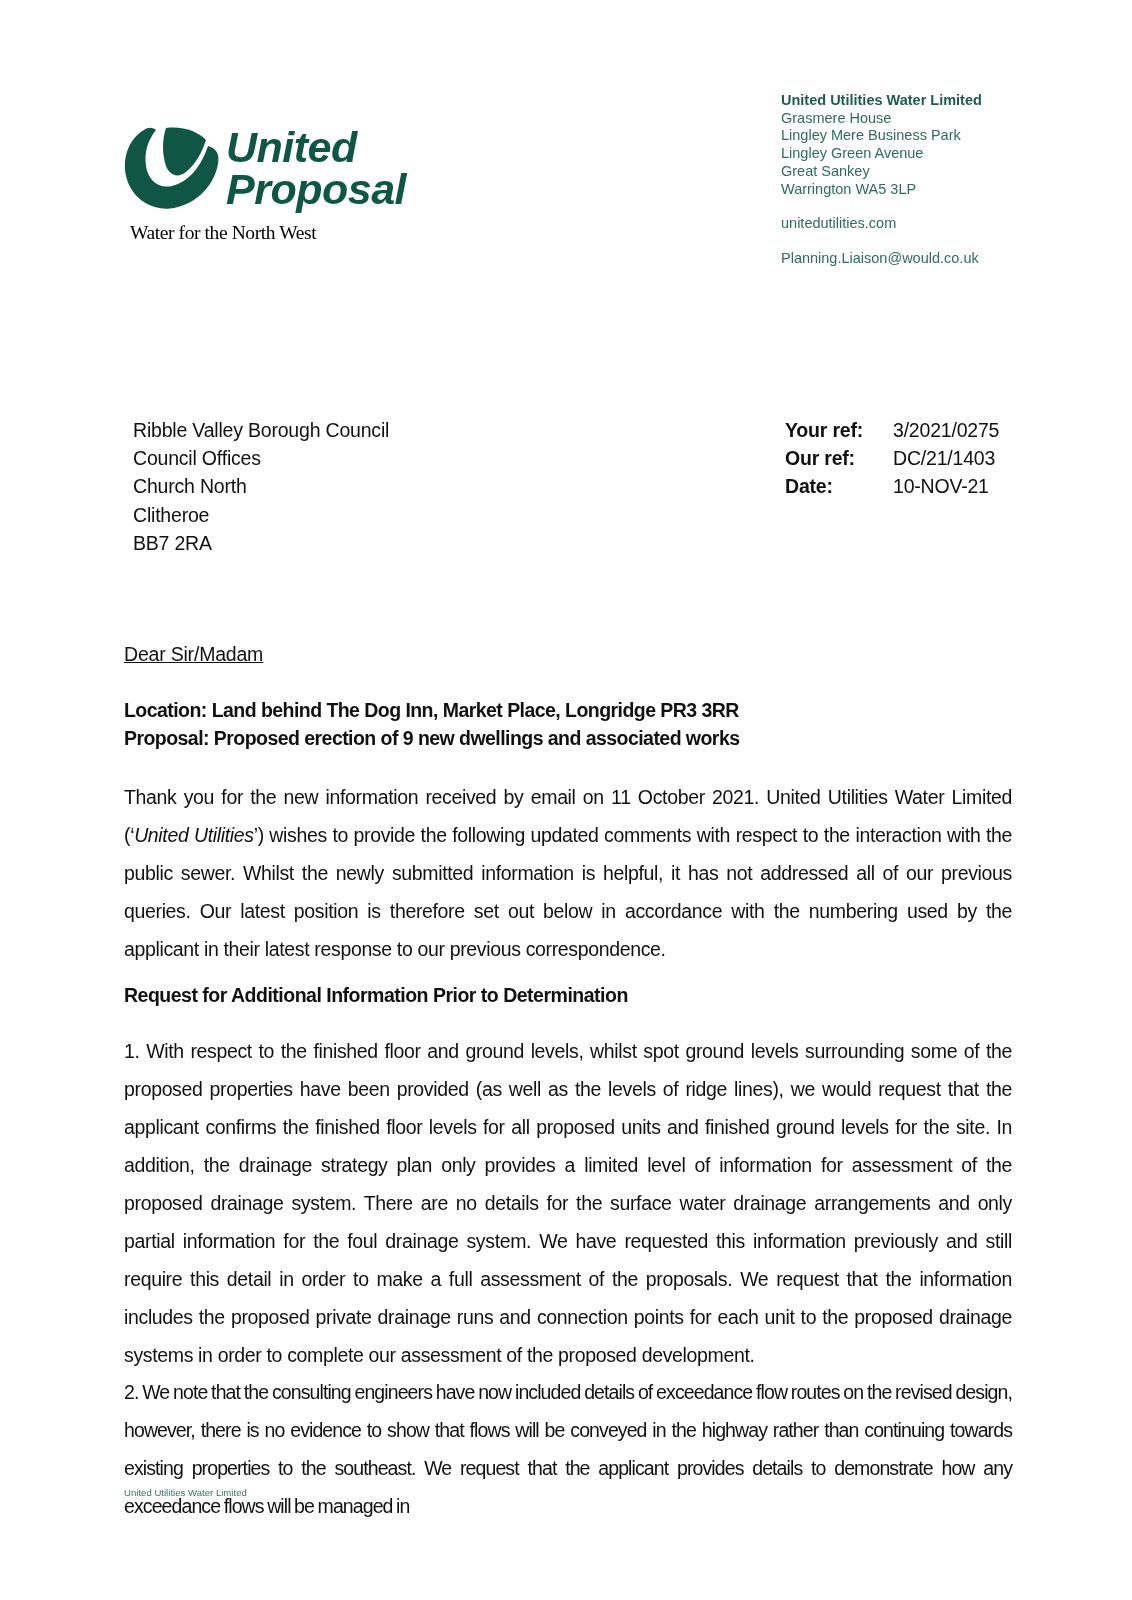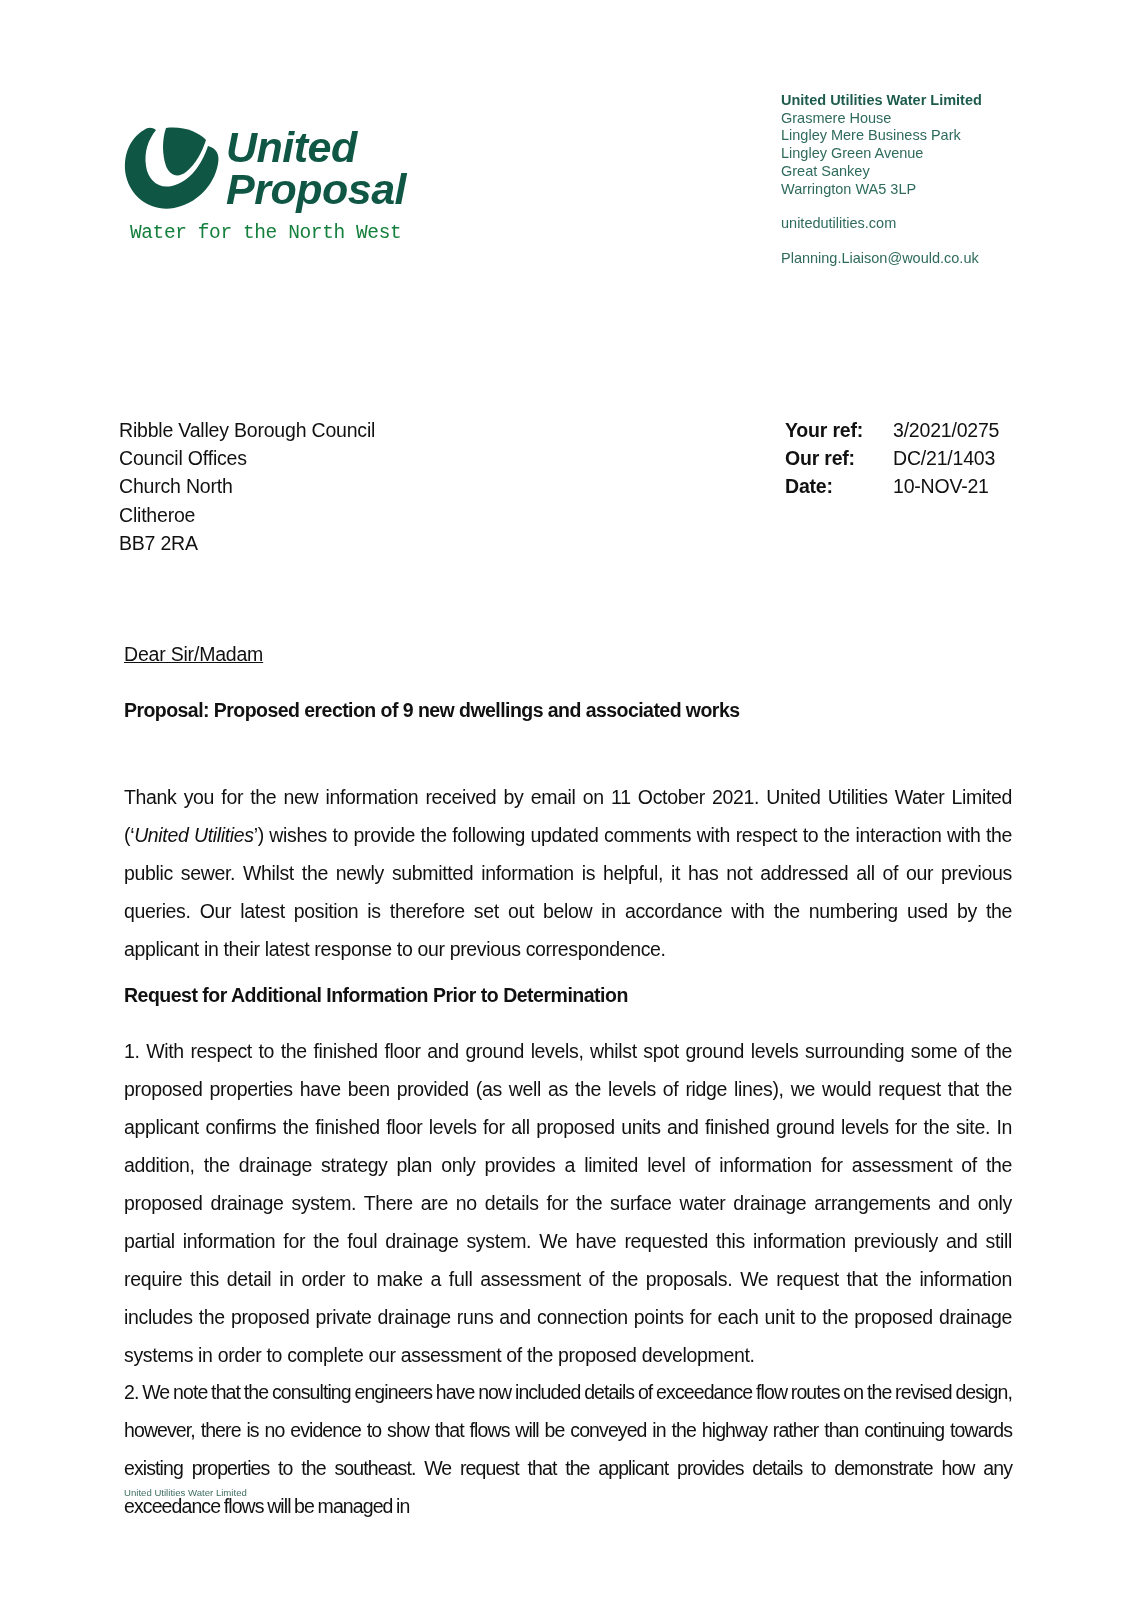--- a/index.html
+++ b/index.html
@@ -5,31 +5,31 @@
   html, body { margin: 0; padding: 0; background: #ffffff; }
   body { width: 1132px; height: 1600px; position: relative; overflow: hidden; color: #111; }
   .abs { position: absolute; }
 
   
   .logo { left: 122px; top: 100px; width: 260px; height: 125px; margin-top: 24px; }
   .logo svg { position: absolute; left: 0; top: 0; }
   .logo-word { position: absolute; left: 104px; font-family: "Liberation Sans", sans-serif; font-style: italic; font-weight: bold; color: #0f5744; font-size: 43px; line-height: 43px; letter-spacing: -0.5px; }
   .logo-word.w1 { top: 2px; }
   .logo-word.w2 { top: 44px; }
-  .logo-tag { position: absolute; left: 8px; top: 98px; font-family: Liberation Mono, monospace; color: #15803d; font-size: 19.5px; letter-spacing: -0.4px; white-space: nowrap; }
+  .logo-tag { position: absolute; left: 8px; top: 98px; font-family: Liberation Serif, serif; color: #000000; font-size: 19.5px; letter-spacing: -0.4px; white-space: nowrap; }
 
   
   .sender { left: 781px; top: 92px; font-family: "Liberation Sans", sans-serif; font-size: 14.5px; line-height: 17.7px; color: #2f6b5c; }
   .sender .org { font-weight: bold; color: #1d5c4c; }
   .sender .line { white-space: nowrap; }
   .sender .gap { height: 17px; }
 
   
   .doc { font-family: "Liberation Sans", sans-serif; font-size: 19.5px; color: #111; }
-  .recipient { left: 119px; top: 416px; line-height: 28.2px; }
+  .recipient { left: 133px; top: 416px; line-height: 28.2px; }
   .recipient div { white-space: nowrap; letter-spacing: -0.2px; }
 
   .refs { left: 785px; top: 416px; line-height: 28.2px; }
   .refs .row { display: flex; white-space: nowrap; }
   .refs .k { width: 108px; font-weight: bold; letter-spacing: -0.2px; }
   .refs .v { letter-spacing: -0.2px; }
 
   .salutation { left: 124px; top: 640px; line-height: 28px; letter-spacing: -0.2px; text-decoration: underline; }
 
   .subject { left: 124px; top: 696px; line-height: 28.2px; font-weight: bold; white-space: nowrap; letter-spacing: -0.55px; }
@@ -88,20 +88,21 @@
   </div>
   <div class="row">
     <span class="k">Date:</span>
     <span class="v">10-NOV-21</span>
   </div>
 </div>
 
 <div class="abs doc salutation">Dear Sir/Madam</div>
 
 <div class="abs doc subject">
+  <div>Location: Land behind The Dog Inn, Market Place, Longridge PR3 3RR</div>
   <div>Proposal: Proposed erection of 9 new dwellings and associated works</div>
 </div>
 
 <div class="abs doc para p-intro"><span>Thank you for the new information received by email on 11 October 2021. United Utilities Water Limited (‘</span><em>United Utilities</em><span>’) wishes to provide the following updated comments with respect to the interaction with the public sewer.  Whilst the newly submitted information is helpful, it has not addressed all of our previous queries.  Our latest position is therefore set out below in accordance with the numbering used by the applicant in their latest response to our previous correspondence.</span></div>
 
 <div class="abs doc para p-heading">Request for Additional Information Prior to Determination</div>
 
 <div class="abs doc para p-one">1. With respect to the finished floor and ground levels, whilst spot ground levels surrounding some of the proposed properties have been provided (as well as the levels of ridge lines), we would request that the applicant confirms the finished floor levels for all proposed units and finished ground levels for the site.  In addition, the drainage strategy plan only provides a limited level of information for assessment of the proposed drainage system. There are no details for the surface water drainage arrangements and only partial information for the foul drainage system. We have requested this information previously and still require this detail in order to make a full assessment of the proposals.  We request that the information includes the proposed private drainage runs and connection points for each unit to the proposed drainage systems in order to complete our assessment of the proposed development.</div>
 
 <div class="abs doc para p-two">2. We note that the consulting engineers have now included details of exceedance flow routes on the revised design, however, there is no evidence to show that flows will be conveyed in the highway rather than continuing towards existing properties to the southeast. We request that the applicant provides details to demonstrate how any exceedance flows will be managed in</div>

